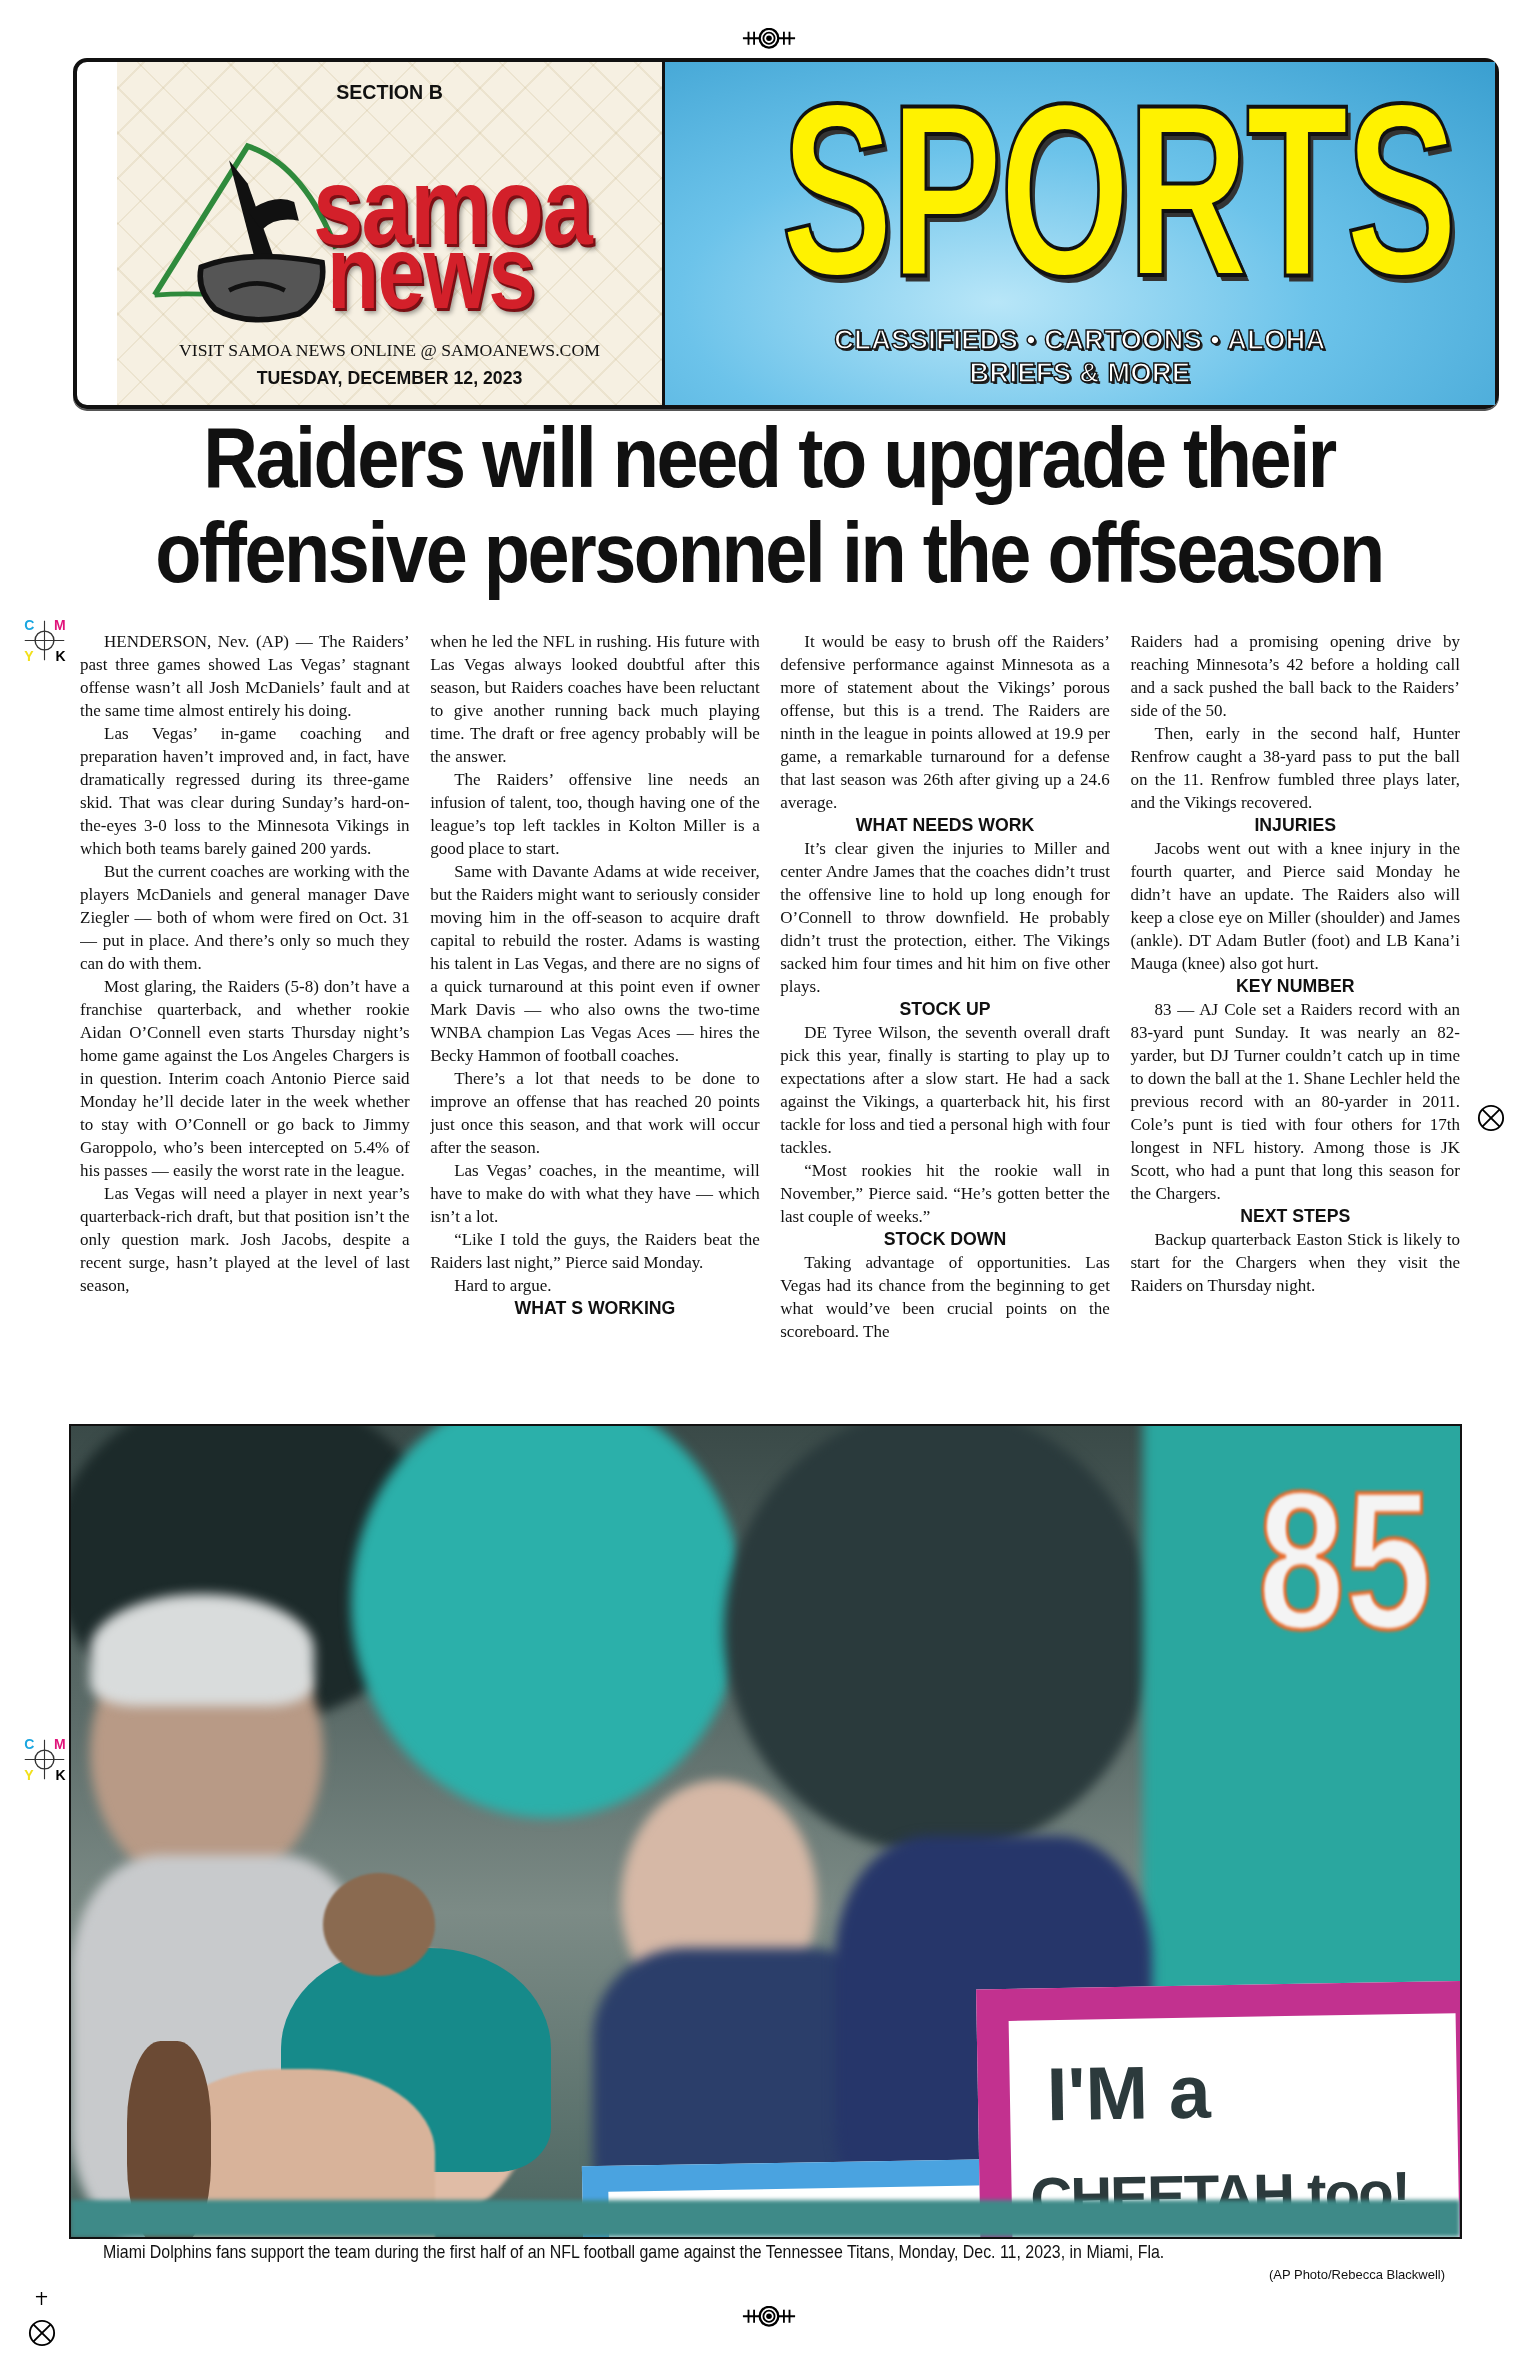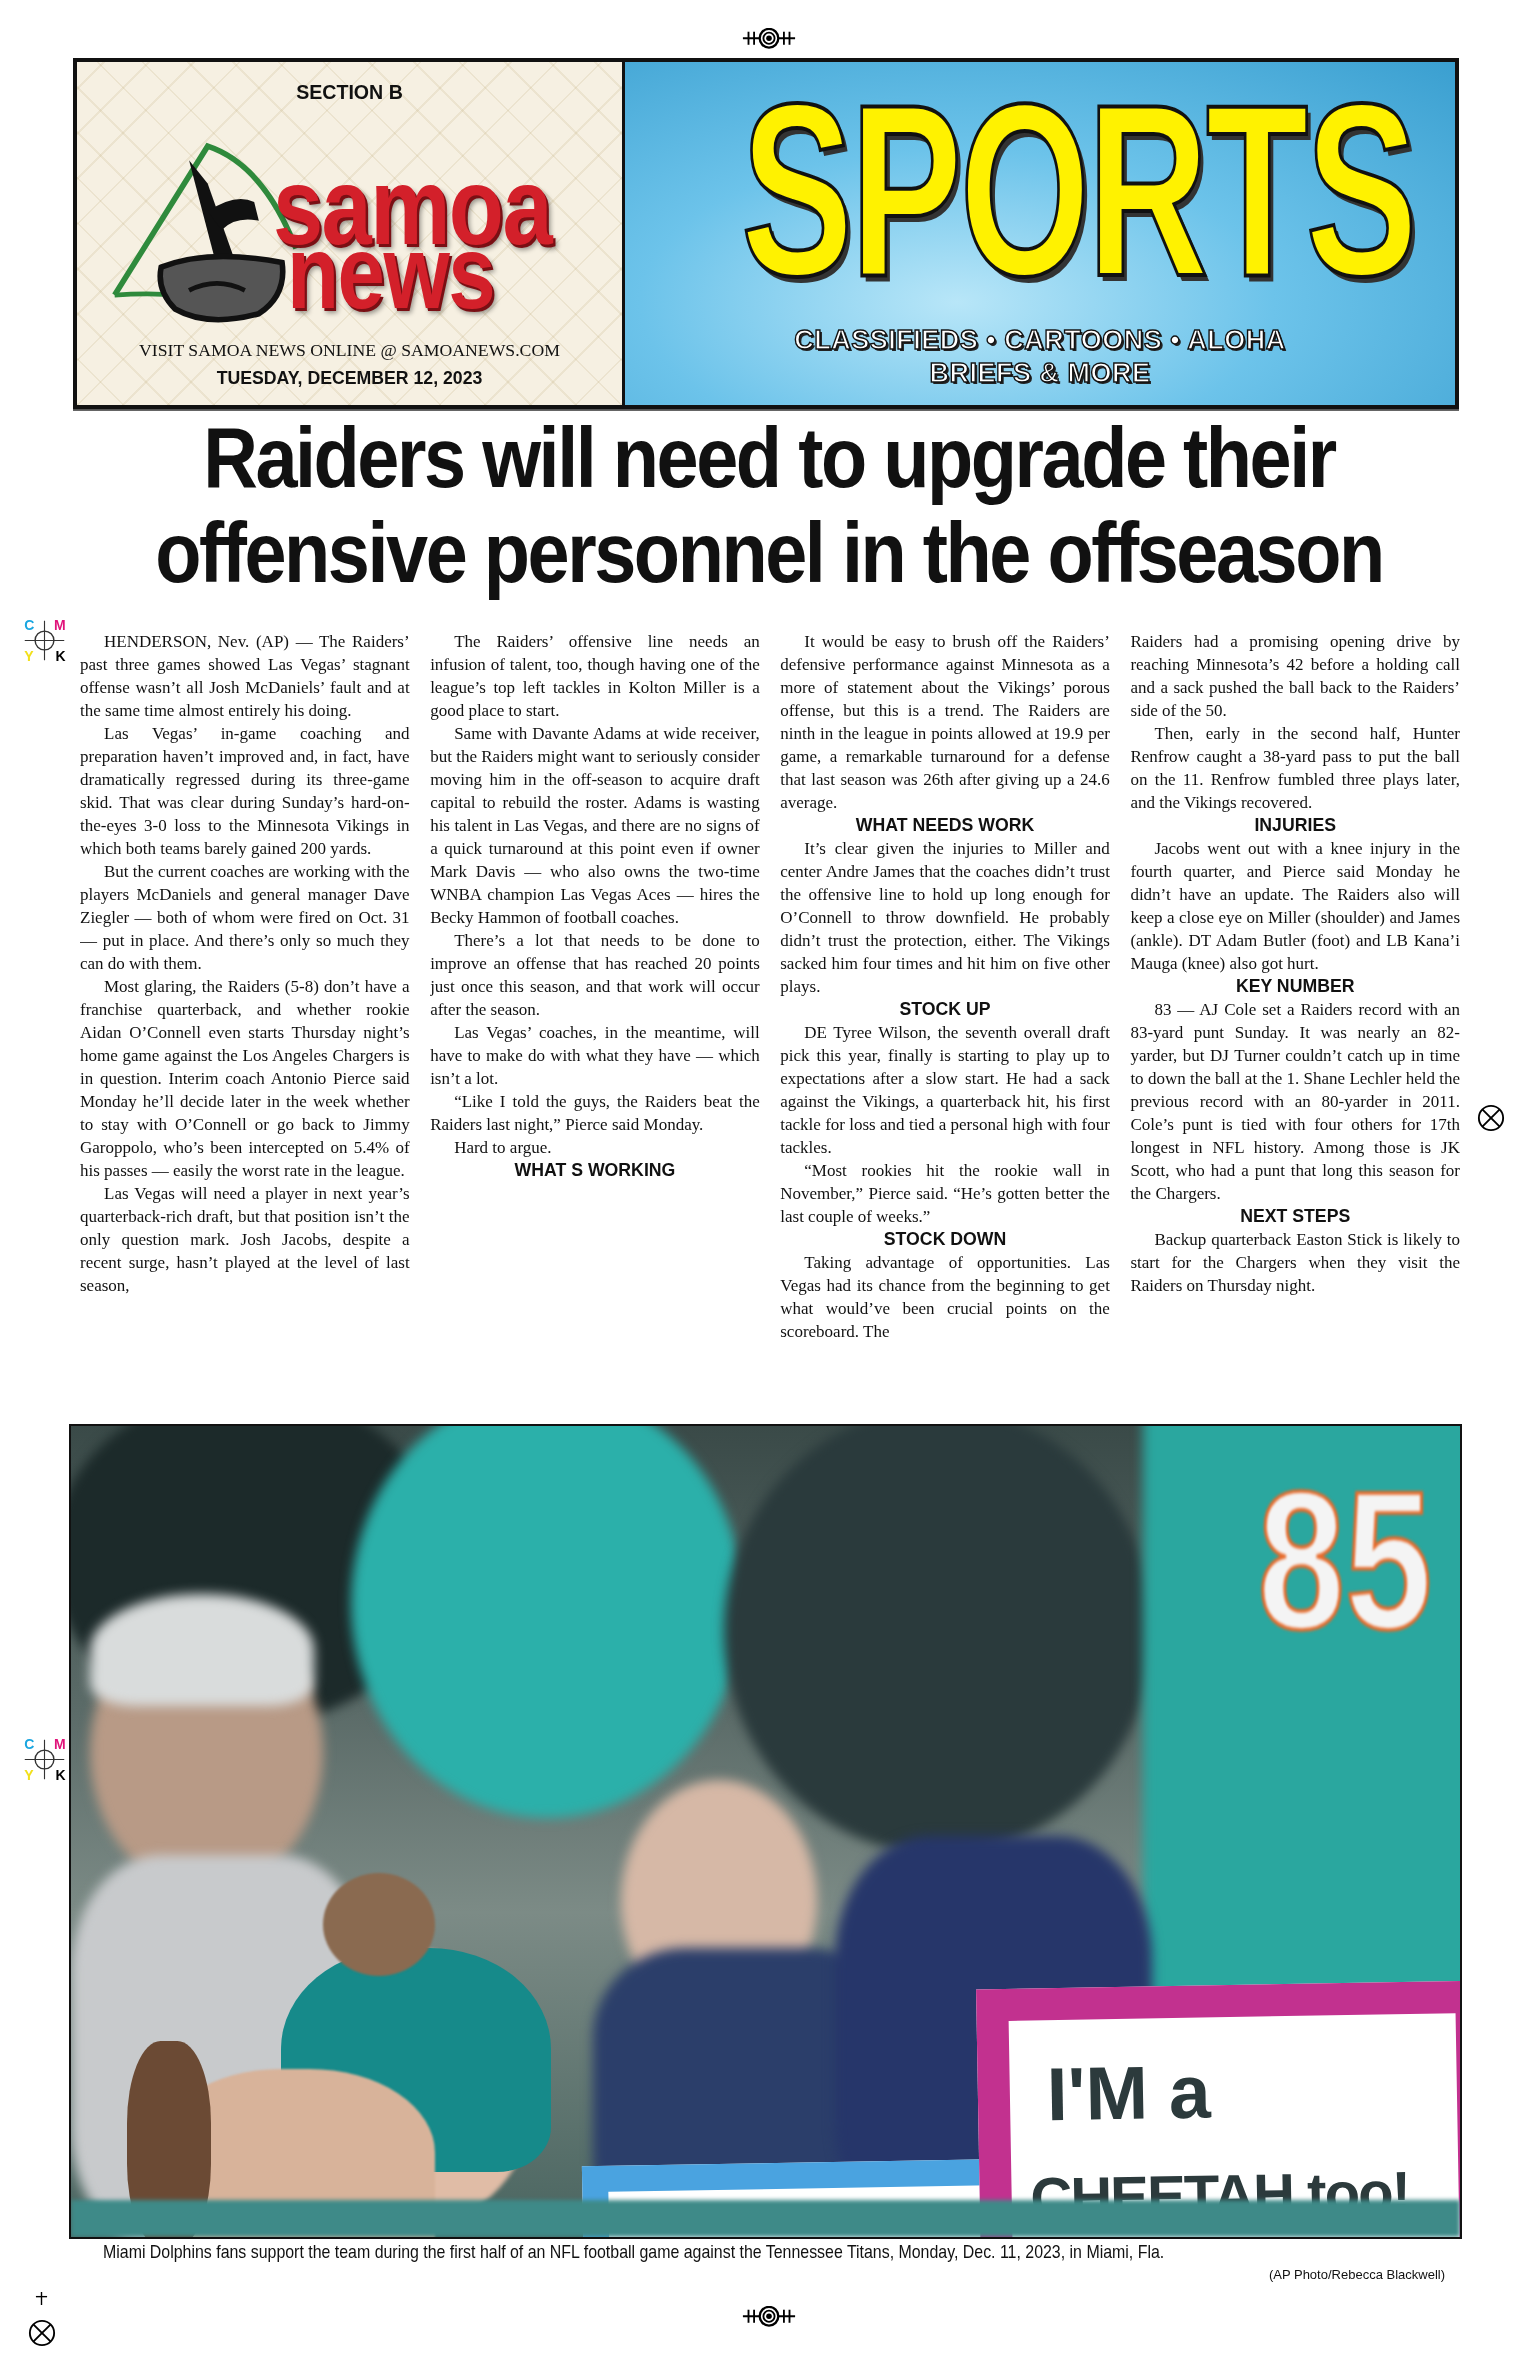--- a/index.html
+++ b/index.html
@@ -8,21 +8,21 @@
   
   .reg-top, .reg-bottom { position:absolute; left:50%; transform:translateX(-50%); width:56px; height:20.5px; }
   .reg-top { top:28px; } .reg-bottom { top:2306px; }
   .cmyk { position:absolute; left:20.5px; width:47px; height:47px; font:bold 14px "Liberation Sans", sans-serif; }
   .cmyk .c{position:absolute;left:3.7px;top:0;color:#1aa6e0;} .cmyk .m{position:absolute;right:1.9px;top:0;color:#e0137a;}
   .cmyk .y{position:absolute;left:3.7px;bottom:0;color:#f2e01b;} .cmyk .k{position:absolute;right:1.9px;bottom:0;color:#000;}
   .cmyk svg{position:absolute;left:0;top:0;}
   .xmark { position:absolute; width:28px; height:28px; }
 
   
-  .masthead { position:absolute; left:73px; top:58px; width:1378px; height:343px; border:4.7px solid #111; border-radius:0; display:flex; box-shadow: 0 1.9px 0 #555; }
+  .masthead { position:absolute; left:73px; top:58px; width:1378px; height:343px; border:4.7px solid #111; border-radius:14px; display:flex; box-shadow: 0 1.9px 0 #555; padding-left: 40px; }
   .mast-left { width:545px; height:100%; position:relative; background:
       repeating-linear-gradient(45deg, rgba(190,170,120,.18) 0 1.9px, transparent 1.9px 32px),
       repeating-linear-gradient(-45deg, rgba(190,170,120,.18) 0 1.9px, transparent 1.9px 32px),
       #f6f0e2; border-right:3.7px solid #111; }
   .section-label { position:absolute; top:18.6px; left:0; right:0; text-align:center; font:bold 19.6px "Liberation Sans", sans-serif; }
   .logo-word { position:absolute; left:196px; font-family:"Liberation Sans", sans-serif; font-weight:bold; color:#d3202a; letter-spacing:-1.9px; text-shadow:2.8px 2.8px 0 #7a0f14, 4.7px 4.7px 5.6px rgba(0,0,0,.4); line-height:1; transform:scaleX(0.82); transform-origin:left; }
   .logo-samoa { top:89px; font-size:110px; }
   .logo-news { top:158px; font-size:104px; left:210px; }
   .logo-icon { position:absolute; left:18.6px; top:47px; width:214px; height:214px; }
   .visit { position:absolute; top:278px; left:0; right:0; text-align:center; font:17.7px "Liberation Serif", serif; }
@@ -143,20 +143,21 @@
 
 <div class="columns">
   <div class="col">
     <p>HENDERSON, Nev. (AP) — The Raiders’ past three games showed Las Vegas’ stagnant offense wasn’t all Josh McDaniels’ fault and at the same time almost entirely his doing.</p>
     <p>Las Vegas’ in-game coaching and preparation haven’t improved and, in fact, have dramatically regressed during its three-game skid. That was clear during Sunday’s hard-on-the-eyes 3-0 loss to the Minnesota Vikings in which both teams barely gained 200 yards.</p>
     <p>But the current coaches are working with the players McDaniels and general manager Dave Ziegler — both of whom were fired on Oct. 31 — put in place. And there’s only so much they can do with them.</p>
     <p>Most glaring, the Raiders (5-8) don’t have a franchise quarterback, and whether rookie Aidan O’Connell even starts Thursday night’s home game against the Los Angeles Chargers is in question. Interim coach Antonio Pierce said Monday he’ll decide later in the week whether to stay with O’Connell or go back to Jimmy Garoppolo, who’s been intercepted on 5.4% of his passes — easily the worst rate in the league.</p>
     <p>Las Vegas will need a player in next year’s quarterback-rich draft, but that position isn’t the only question mark. Josh Jacobs, despite a recent surge, hasn’t played at the level of last season,</p>
   </div>
   <div class="col">
+    <p class="cont">when he led the NFL in rushing. His future with Las Vegas always looked doubtful after this season, but Raiders coaches have been reluctant to give another running back much playing time. The draft or free agency probably will be the answer.</p>
     <p>The Raiders’ offensive line needs an infusion of talent, too, though having one of the league’s top left tackles in Kolton Miller is a good place to start.</p>
     <p>Same with Davante Adams at wide receiver, but the Raiders might want to seriously consider moving him in the off-season to acquire draft capital to rebuild the roster. Adams is wasting his talent in Las Vegas, and there are no signs of a quick turnaround at this point even if owner Mark Davis — who also owns the two-time WNBA champion Las Vegas Aces — hires the Becky Hammon of football coaches.</p>
     <p>There’s a lot that needs to be done to improve an offense that has reached 20 points just once this season, and that work will occur after the season.</p>
     <p>Las Vegas’ coaches, in the meantime, will have to make do with what they have — which isn’t a lot.</p>
     <p>“Like I told the guys, the Raiders beat the Raiders last night,” Pierce said Monday.</p>
     <p>Hard to argue.</p>
     <h3>WHAT S WORKING</h3>
   </div>
   <div class="col">
     <p>It would be easy to brush off the Raiders’ defensive performance against Minnesota as a more of statement about the Vikings’ porous offense, but this is a trend. The Raiders are ninth in the league in points allowed at 19.9 per game, a remarkable turnaround for a defense that last season was 26th after giving up a 24.6 average.</p>

